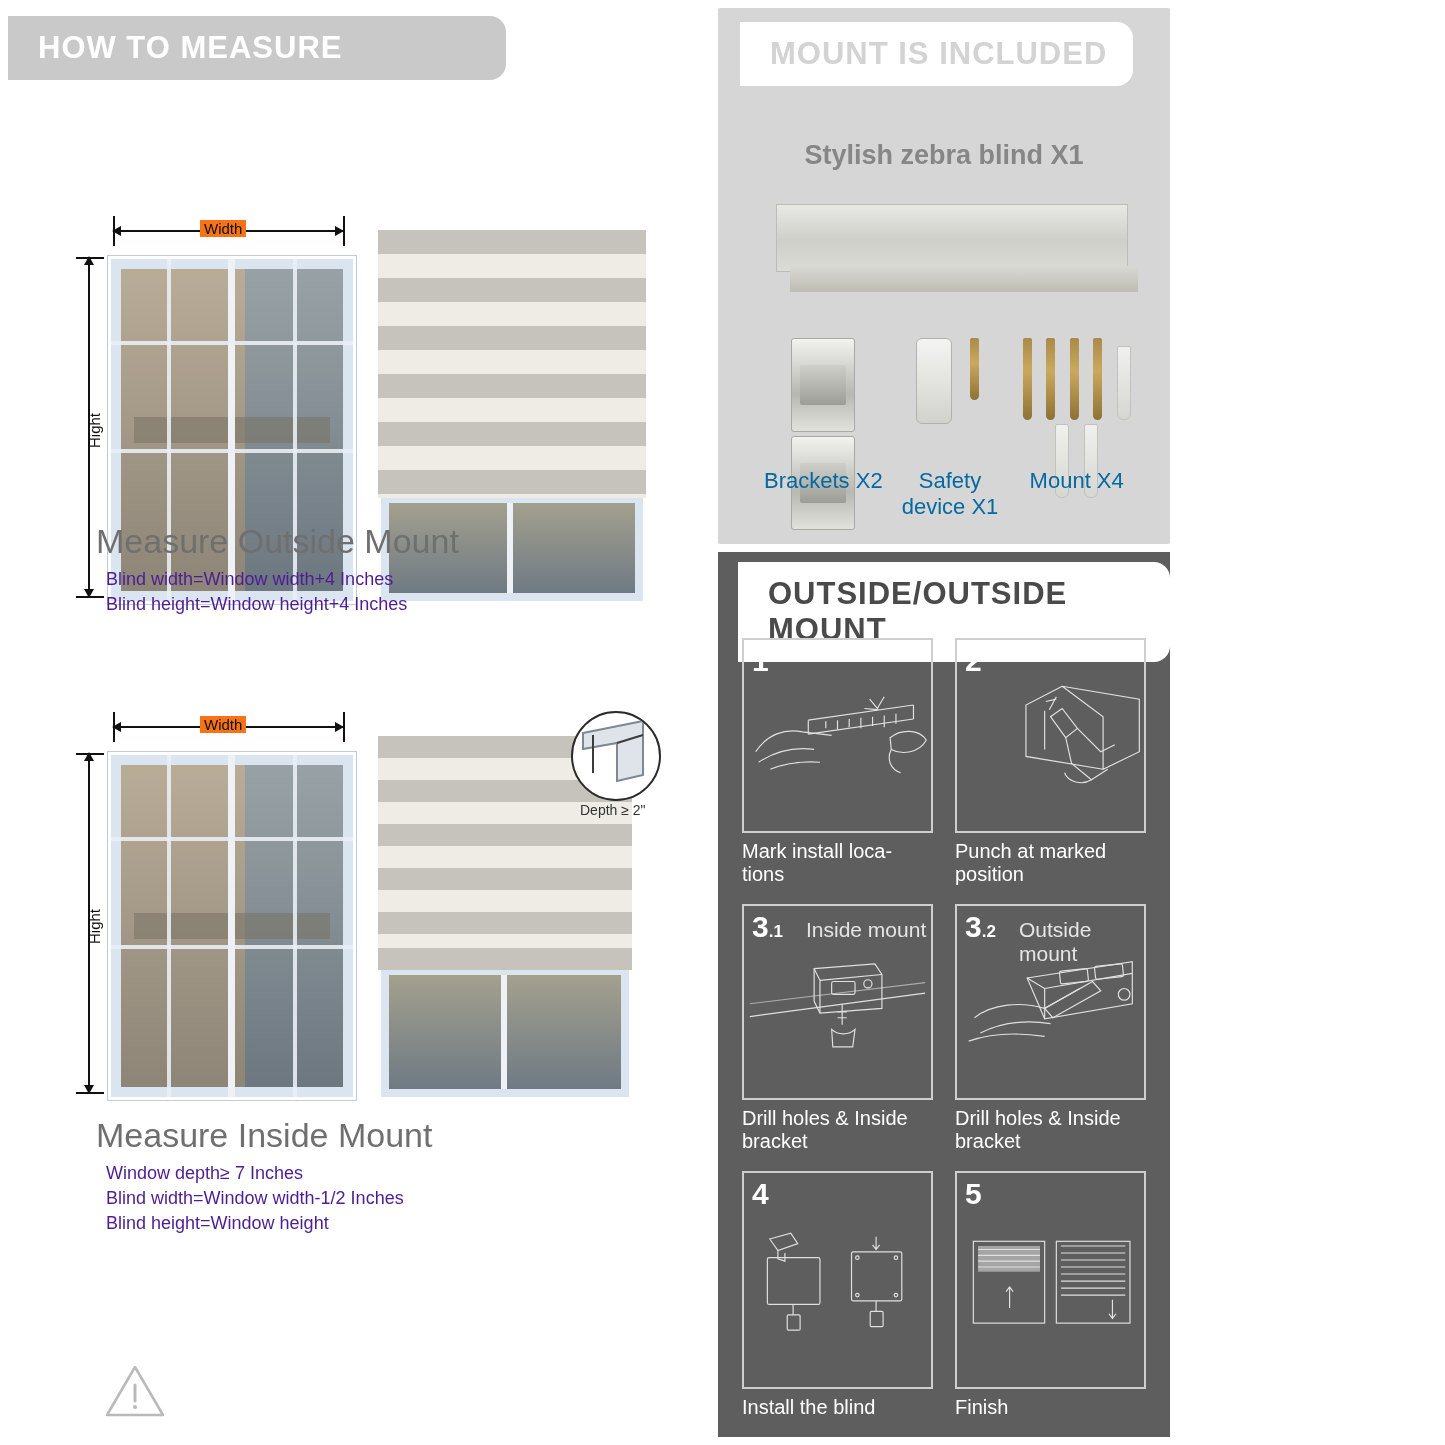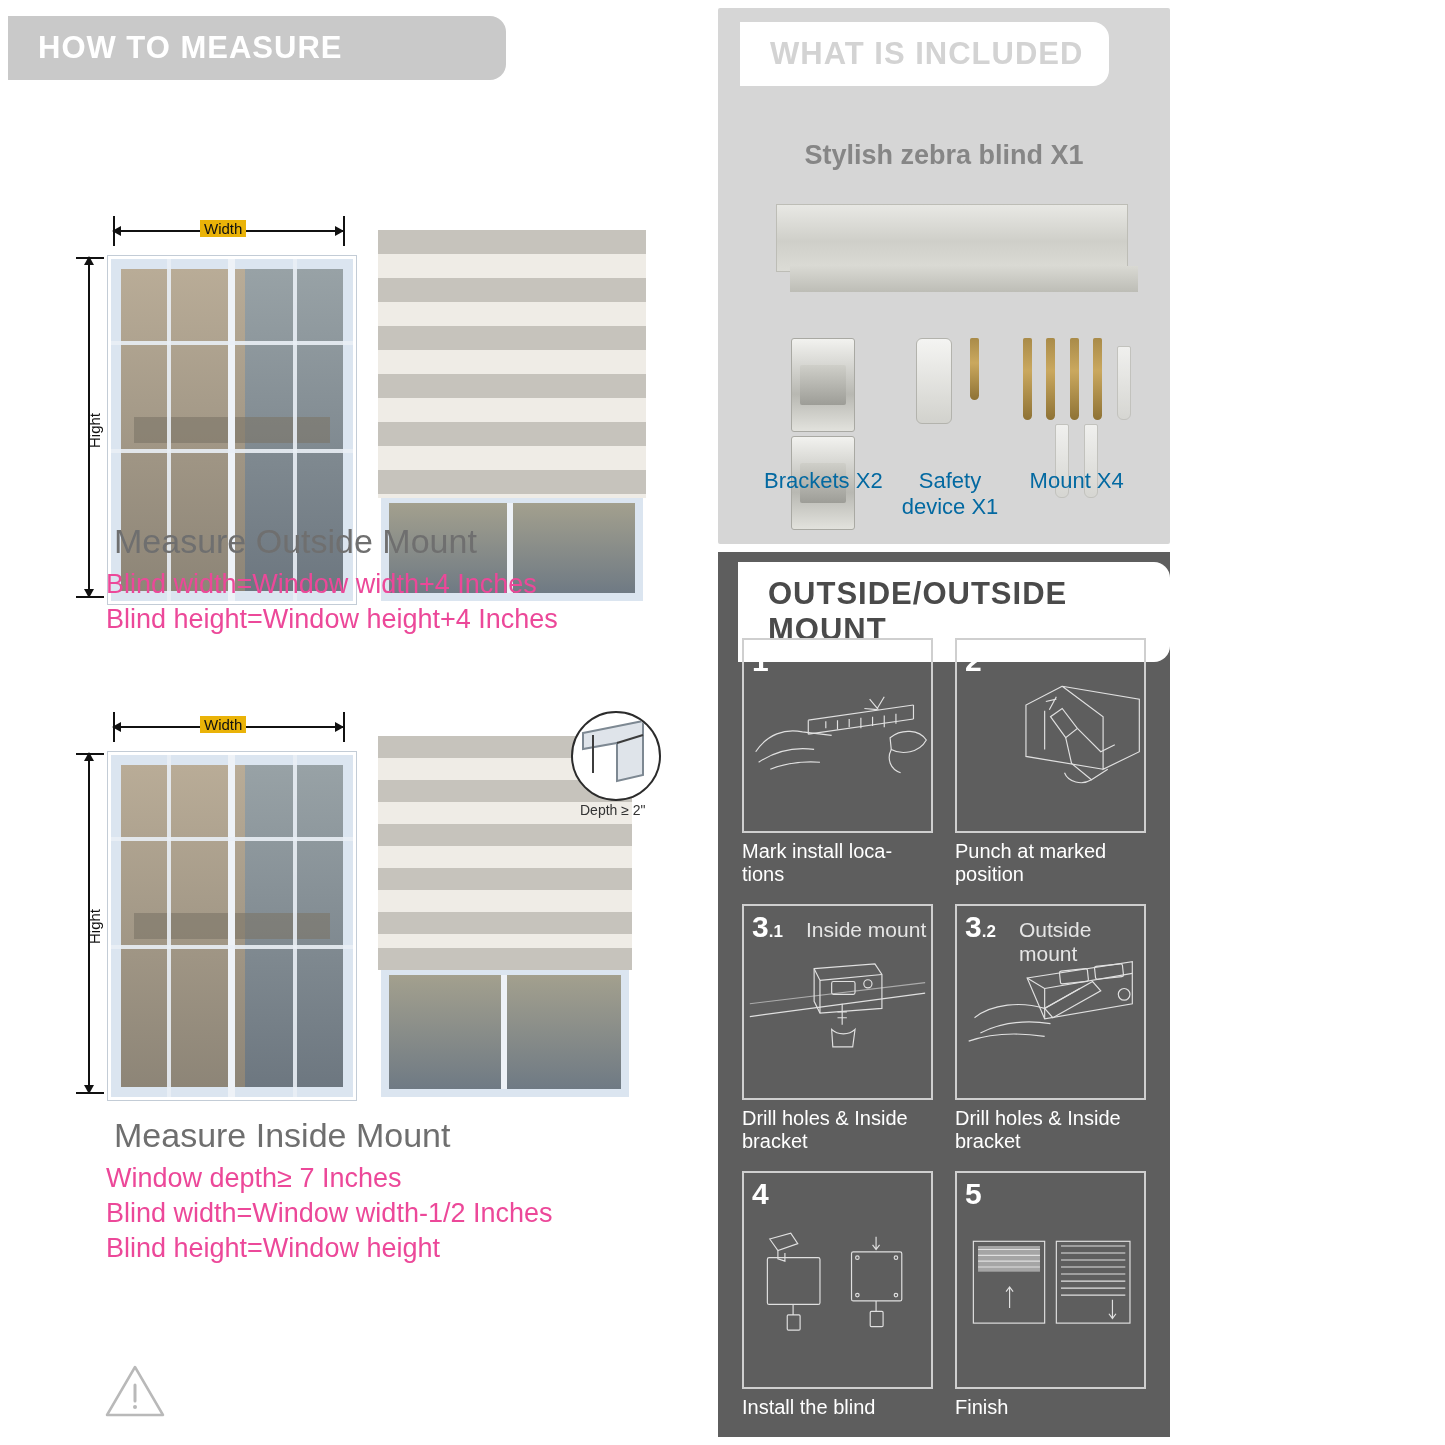--- a/index.html
+++ b/index.html
@@ -30,24 +30,24 @@
     background:#ffffff;
     color:#d3d3d3;
     border-radius:0 16px 16px 0;
   }
 
   
   .howto-head{position:absolute;left:0;top:8px;width:498px;box-sizing:border-box;}
   .diagram{position:relative;}
 
   .meas-title{
-    font-size:34px;color:#6f6f6f;margin:6px 0 8px 34px;
+    font-size:34px;color:#6f6f6f;margin:6px 0 8px 16px;
   }
   .meas-line{
-    font-size:27px;color:#ec4899;margin:0 0 4px 26px;
+    font-size:18px;color:#4c1d95;margin:0 0 4px 26px;
   }
 
   
   .winframe{
     position:absolute;background:#dbe5f0;border:3px solid #ffffff;
     box-shadow:0 0 0 1px #c3ccd6;
   }
   .glass{position:absolute;inset:10px;background:linear-gradient(160deg,#8fa0ad 0%,#b9b2a5 35%,#7e8a93 60%,#9ca08f 100%);overflow:hidden;}
   .brickA{position:absolute;background:linear-gradient(180deg,#b9ac97,#8d8577);}
   .mullion-v{position:absolute;top:0;bottom:0;width:7px;background:#eef2f7;}
@@ -56,21 +56,21 @@
 
   
   .blindbox{position:absolute;}
   .blind-fabric{position:absolute;left:0;top:0;right:0;background:#efece6;overflow:hidden;}
   .stripe{position:absolute;left:0;right:0;background:#c6c3bc;}
   .blind-window{position:absolute;left:0;right:0;bottom:0;background:#dbe5f0;border:3px solid #ffffff;}
   .bw-glass{position:absolute;inset:8px;background:linear-gradient(160deg,#8d9aa4,#b7ae9d 55%,#7f8a92);overflow:hidden;}
 
   
   .dimline{position:absolute;background:#111;}
-  .dimlabel{position:absolute;font-size:15px;color:#111;background:#eab308;padding:0 4px;}
+  .dimlabel{position:absolute;font-size:15px;color:#111;background:#f97316;padding:0 4px;}
   .dimlabel-v{position:absolute;font-size:15px;color:#111;transform:rotate(-90deg);transform-origin:left top;white-space:nowrap;}
   .tick{position:absolute;background:#111;}
   .arrowL,.arrowR{position:absolute;width:0;height:0;border-top:5px solid transparent;border-bottom:5px solid transparent;}
   .arrowL{border-right:9px solid #111;}
   .arrowR{border-left:9px solid #111;}
   .arrowU,.arrowD{position:absolute;width:0;height:0;border-left:5px solid transparent;border-right:5px solid transparent;}
   .arrowU{border-bottom:9px solid #111;}
   .arrowD{border-top:9px solid #111;}
 
   .depth-circle{
@@ -252,21 +252,21 @@
             <path d="M31 22 L31 38" stroke="#b9b9b9" stroke-width="3" stroke-linecap="round"></path>
             <circle cx="31" cy="44" r="2" fill="#b9b9b9"></circle>
           </svg>
         </div>
       </div>
     </div>
 
     <div class="right">
 
       <div class="included">
-        <div class="ribbon ribbon-light inc-head">WHAT IS INCLUDED</div>
+        <div class="ribbon ribbon-light inc-head">MOUNT IS INCLUDED</div>
         <div class="inc-title">Stylish zebra blind X1</div>
 
         <div class="headrail">
           <div class="hr-top"></div>
           <div class="hr-bot"></div>
         </div>
 
         <div class="parts">
           <div class="part">
             <span class="bracket"></span>

